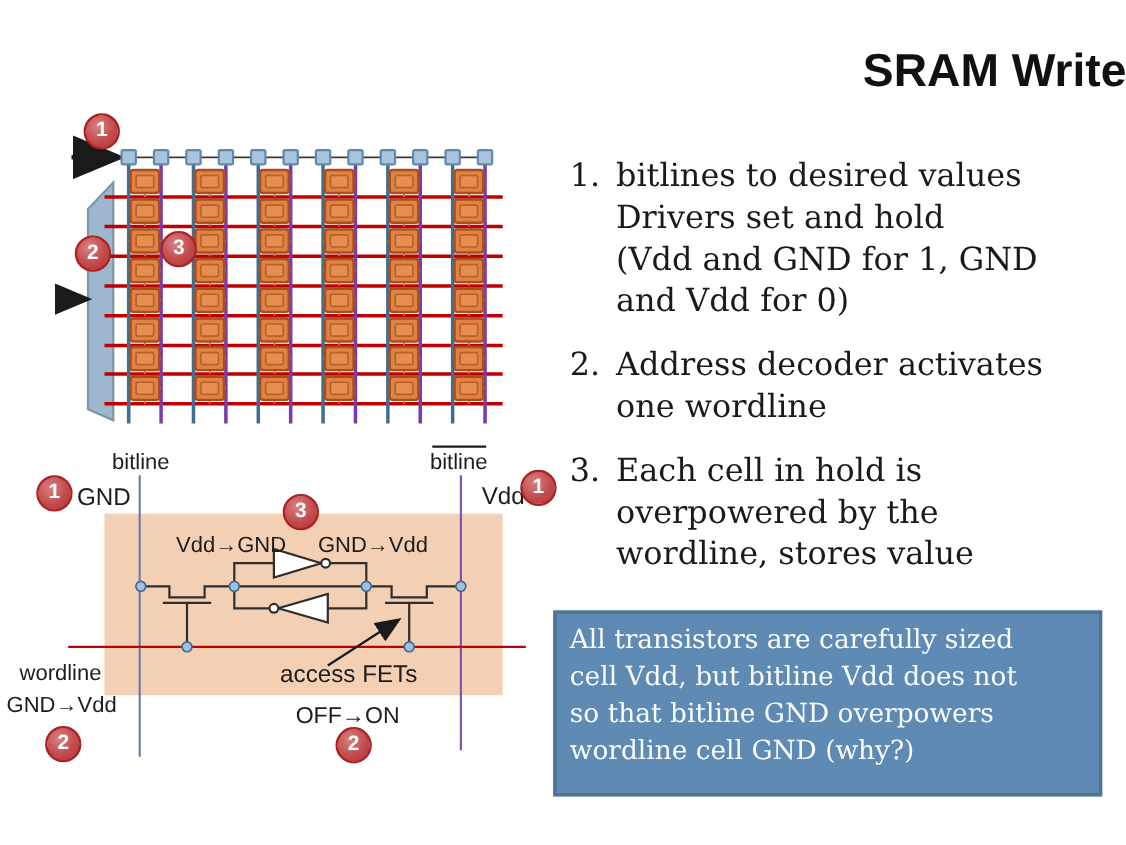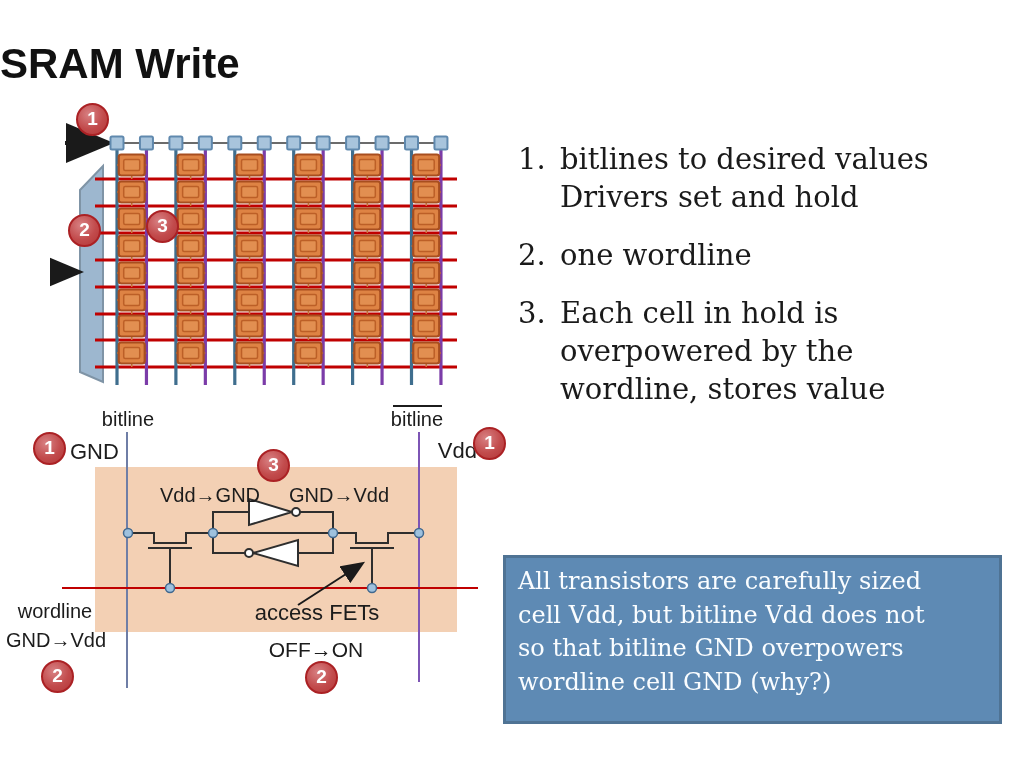--- a/index.html
+++ b/index.html
@@ -1,21 +1,21 @@
 <!DOCTYPE html>
 <html><head>
 <meta charset="utf-8">
 <style>
   html,body{margin:0;padding:0;}
   body{
     width:1024px;height:768px;position:relative;background:#ffffff;
     font-family:"Liberation Sans","DejaVu Sans",sans-serif;overflow:hidden;
   }
   .title{
-    position:absolute;left:0;right:0;top:40px;text-align:left;
+    position:absolute;left:0;right:0;top:40px;text-align:right;
     font-size:42px;font-weight:700;color:#111;letter-spacing:0px;
   }
   svg text{font-family:"Liberation Sans","DejaVu Sans",sans-serif;fill:#1c1c1c;}
   .badge{
     position:absolute;width:33px;height:33px;border-radius:50%;
     border:2.5px solid #ab2124;box-sizing:border-box;
     background:radial-gradient(circle at 38% 32%, #d88183 0%, #c24b4c 55%, #b23637 100%);
     color:#fff;font-weight:700;font-size:19px;line-height:27px;text-align:center;
     z-index:30;
   }
@@ -340,25 +340,28 @@
 <div class="badge" style="left:257px;top:449px;">3</div>
 <div class="badge" style="left:41px;top:660px;">2</div>
 <div class="badge" style="left:305px;top:661px;">2</div>
 
 <div class="steps">
     <div class="step">
       <div class="num">1.</div>
       <div class="lines">
         <div>bitlines to desired values</div>
         <div>Drivers set and hold</div>
+        <div>(Vdd and GND for 1, GND</div>
+        <div>and Vdd for 0)</div>
       </div>
     </div>
     <div class="step">
       <div class="num">2.</div>
       <div class="lines">
+        <div>Address decoder activates</div>
         <div>one wordline</div>
       </div>
     </div>
     <div class="step">
       <div class="num">3.</div>
       <div class="lines">
         <div>Each cell in hold is</div>
         <div>overpowered by the</div>
         <div>wordline, stores value</div>
       </div>

